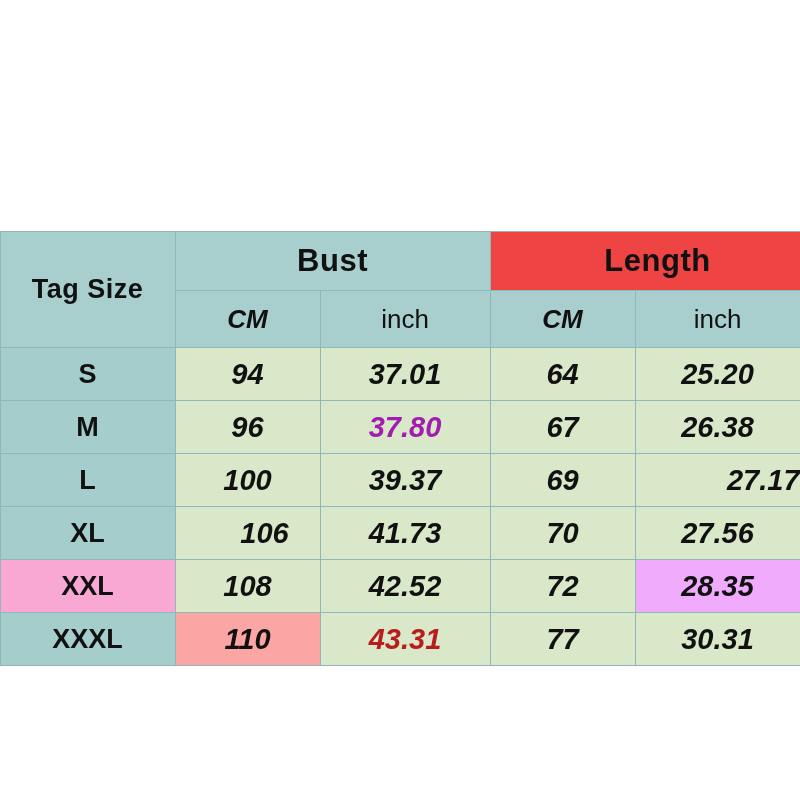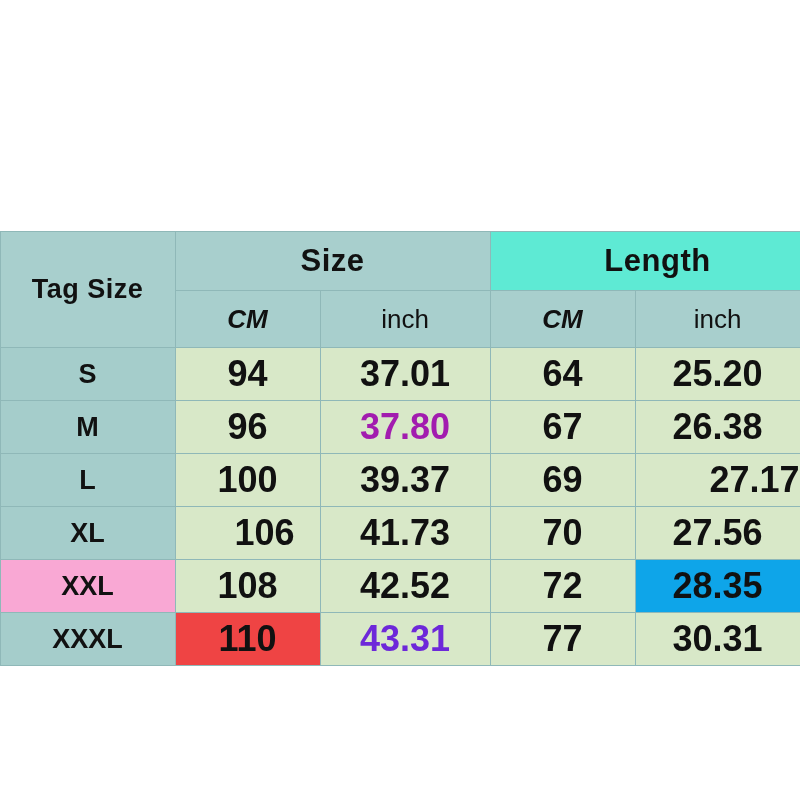--- a/index.html
+++ b/index.html
@@ -77,42 +77,43 @@
   }
   td.size-cell {
     height: 52px;
     background: #a5cdcb;
     font-size: 27px;
     font-weight: normal;
   }
   td.val-cell {
     height: 52px;
     background: #d8e8c8;
-    font-size: 36px;
+    font-size: 29px;
     font-weight: normal;
+    font-style: italic;
   }
 </style>
 </head>
 <body>
 
 <div id="page" style="background: rgb(255, 255, 255);">
   <div id="chart-band" style="background: rgb(168, 207, 205); height: 435px; top: 183px;">
     <table class="size-table">
       <colgroup>
         <col class="c-tag">
         <col class="c-bcm">
         <col class="c-bin">
         <col class="c-lcm">
         <col class="c-lin">
       </colgroup>
       <thead>
         <tr>
           <th class="tag-head" rowspan="2" style="background: rgb(168, 207, 205); border-color: rgb(143, 184, 184); color: rgb(17, 17, 17);">Tag Size</th>
-          <th class="group-head" colspan="2" style="background: rgb(168, 207, 205); border-color: rgb(143, 184, 184); color: rgb(17, 17, 17);">Size</th>
-          <th class="group-head" colspan="2" style="background: #5eead4; border-color: rgb(143, 184, 184); color: rgb(17, 17, 17); padding-left: 25px;">Length</th>
+          <th class="group-head" colspan="2" style="background: rgb(168, 207, 205); border-color: rgb(143, 184, 184); color: rgb(17, 17, 17);">Bust</th>
+          <th class="group-head" colspan="2" style="background: #ef4444; border-color: rgb(143, 184, 184); color: rgb(17, 17, 17); padding-left: 25px;">Length</th>
         </tr>
         <tr>
           <th class="unit-head" style="background: rgb(168, 207, 205); border-color: rgb(143, 184, 184); color: rgb(17, 17, 17);">CM</th>
           <th class="unit-head plain" style="background: rgb(168, 207, 205); border-color: rgb(143, 184, 184); color: rgb(17, 17, 17);">inch</th>
           <th class="unit-head" style="background: rgb(168, 207, 205); border-color: rgb(143, 184, 184); color: rgb(17, 17, 17);">CM</th>
           <th class="unit-head plain" style="background: rgb(168, 207, 205); border-color: rgb(143, 184, 184); color: rgb(17, 17, 17);">inch</th>
         </tr>
       </thead>
       <tbody>
         <tr>
@@ -141,25 +142,25 @@
           <td class="val-cell" style="background: rgb(216, 232, 200); border-color: rgb(143, 184, 184); color: rgb(17, 17, 17); padding-left: 34px;">106</td>
           <td class="val-cell" style="background: rgb(216, 232, 200); border-color: rgb(143, 184, 184); color: rgb(17, 17, 17);">41.73</td>
           <td class="val-cell" style="background: rgb(216, 232, 200); border-color: rgb(143, 184, 184); color: rgb(17, 17, 17);">70</td>
           <td class="val-cell" style="background: rgb(216, 232, 200); border-color: rgb(143, 184, 184); color: rgb(17, 17, 17);">27.56</td>
         </tr>
         <tr>
           <td class="size-cell" style="background: #f9a8d4; border-color: rgb(143, 184, 184); color: rgb(17, 17, 17);">XXL</td>
           <td class="val-cell" style="background: rgb(216, 232, 200); border-color: rgb(143, 184, 184); color: rgb(17, 17, 17);">108</td>
           <td class="val-cell" style="background: rgb(216, 232, 200); border-color: rgb(143, 184, 184); color: rgb(17, 17, 17);">42.52</td>
           <td class="val-cell" style="background: rgb(216, 232, 200); border-color: rgb(143, 184, 184); color: rgb(17, 17, 17);">72</td>
-          <td class="val-cell" style="background: #0ea5e9; border-color: rgb(143, 184, 184); color: rgb(17, 17, 17);">28.35</td>
+          <td class="val-cell" style="background: #f0abfc; border-color: rgb(143, 184, 184); color: rgb(17, 17, 17);">28.35</td>
         </tr>
         <tr>
           <td class="size-cell" style="background: rgb(165, 205, 203); border-color: rgb(143, 184, 184); color: rgb(17, 17, 17);">XXXL</td>
-          <td class="val-cell" style="background: #ef4444; border-color: rgb(143, 184, 184); color: rgb(17, 17, 17);">110</td>
-          <td class="val-cell" style="background: rgb(216, 232, 200); border-color: rgb(143, 184, 184); color: #6d28d9;">43.31</td>
+          <td class="val-cell" style="background: #fca5a5; border-color: rgb(143, 184, 184); color: rgb(17, 17, 17);">110</td>
+          <td class="val-cell" style="background: rgb(216, 232, 200); border-color: rgb(143, 184, 184); color: #b91c1c;">43.31</td>
           <td class="val-cell" style="background: rgb(216, 232, 200); border-color: rgb(143, 184, 184); color: rgb(17, 17, 17);">77</td>
           <td class="val-cell" style="background: rgb(216, 232, 200); border-color: rgb(143, 184, 184); color: rgb(17, 17, 17);">30.31</td>
         </tr>
       </tbody>
     </table>
   </div>
 </div>
 
 </body></html>

